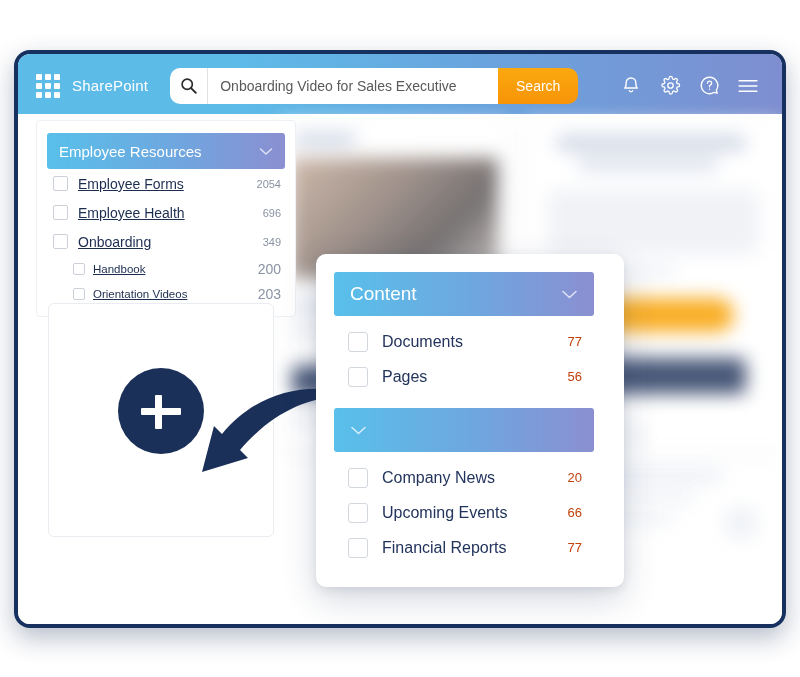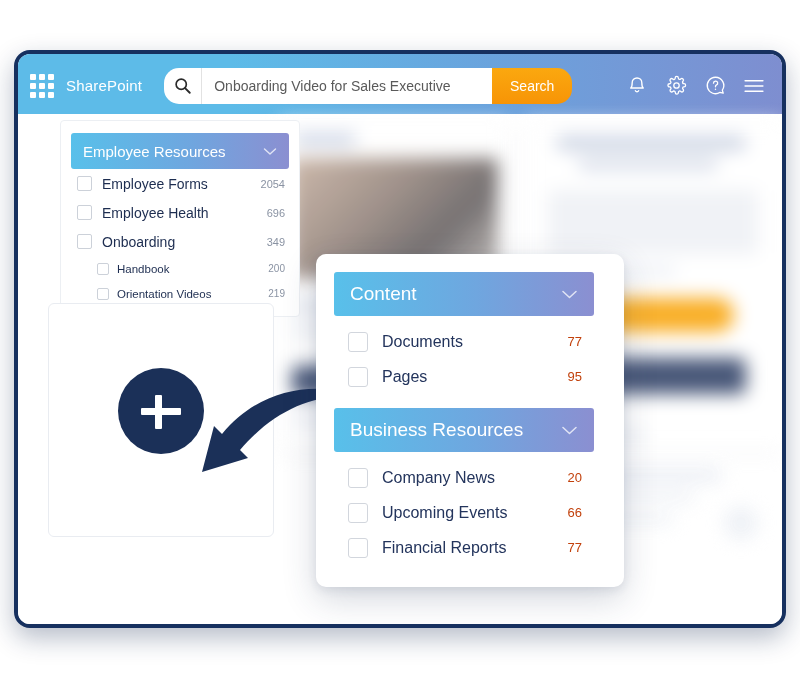--- a/index.html
+++ b/index.html
@@ -30,21 +30,21 @@
   }
 
   
   .topbar {
     position: absolute;
     left: 0; top: 0;
     width: 100%; height: 63px;
     background: linear-gradient(90deg,#5dbbe8 0%, #5dbbe8 28%, #6aa3dd 62%, #7e8ed0 100%);
     display: flex;
     align-items: center;
-    padding: 0 12px;
+    padding: 0 18px;
   }
 
   .app-grid {
     width: 24px; height: 24px;
     display: grid;
     grid-template-columns: repeat(3,1fr);
     grid-template-rows: repeat(3,1fr);
     gap: 3px;
     margin-right: 12px;
     flex: none;
@@ -61,21 +61,21 @@
     letter-spacing: .2px;
     white-space: nowrap;
     margin-right: 22px;
   }
 
   .searchwrap {
     display: flex;
     align-items: stretch;
     height: 36px;
     width: 408px;
-    border-radius: 15px;
+    border-radius: 10px;
     overflow: hidden;
     flex: none;
   }
   .search-ico-box {
     width: 38px;
     background: #ffffff;
     display: flex;
     align-items: center;
     justify-content: center;
     border-right: 1px solid #e2e2e2;
@@ -141,26 +141,25 @@
     position: absolute;
     border-radius: 4px;
     background: linear-gradient(135deg,#cbb6a7 0%, #9d8e86 40%, #6f6a6b 70%, #c9c4c0 100%);
   }
   .bg-circle { position: absolute; border-radius: 50%; }
 
   
   .left-panel {
     position: absolute;
     left: 18px; top: 6px;
-    width: 240px;
+    width: 260px;
     background: #ffffff;
     border: 1px solid #eceff3;
     border-radius: 4px;
     padding: 12px 10px 10px 10px;
-    margin-left: 24px;
   }
   .cat-header {
     height: 36px;
     border-radius: 3px;
     background: linear-gradient(90deg,#58c0ea 0%, #6fa6df 55%, #8b8fd1 100%);
     color: #ffffff;
     display: flex;
     align-items: center;
     padding: 0 12px;
     font-size: 15px;
@@ -184,28 +183,29 @@
     background: #ffffff;
     flex: none;
     margin-right: 10px;
   }
   .frow.sub .cbox { width: 12px; height: 12px; margin-right: 8px; }
   .fname {
     flex: 1;
     font-size: 14px;
     color: #1d2d50;
     white-space: nowrap;
+    text-decoration: underline;
   }
   .frow.sub .fname { font-size: 11.5px; }
   .fcount {
     font-size: 11px;
     color: #8a93a3;
     white-space: nowrap;
   }
-  .frow.sub .fcount { font-size: 10px; }
+  .frow.sub .fcount { font-size: 14px; }
 
   
   .add-card {
     position: absolute;
     left: 30px; top: 189px;
     width: 226px; height: 234px;
     background: #ffffff;
     border: 1px solid #e9ecf1;
     border-radius: 6px;
     display: flex;
@@ -408,21 +408,21 @@
           <span class="fcount">349</span>
         </div>
         <div class="frow sub">
           <span class="cbox"></span>
           <span class="fname">Handbook</span>
           <span class="fcount">200</span>
         </div>
         <div class="frow sub">
           <span class="cbox"></span>
           <span class="fname">Orientation Videos</span>
-          <span class="fcount">219</span>
+          <span class="fcount">203</span>
         </div>
       </div>
 
       <div class="add-card">
         <div class="plus-circle"></div>
       </div>
 
       <svg class="arrow-svg" viewBox="0 0 190 120">
         <path d="M188 22 C140 14, 96 34, 62 74 L70 82 L24 96 L36 50 L44 58 C80 14, 136 2, 188 22 Z" fill="#1b3058"></path>
       </svg>
@@ -439,26 +439,25 @@
         </div>
         <div class="pop-rows">
           <div class="prow">
             <span class="pcbox"></span>
             <span class="pname">Documents</span>
             <span class="pcount">77</span>
           </div>
           <div class="prow">
             <span class="pcbox"></span>
             <span class="pname">Pages</span>
-            <span class="pcount">95</span>
+            <span class="pcount">56</span>
           </div>
         </div>
 
         <div class="pop-header">
-          <span class="lbl">Business Resources</span>
           <span class="chev">
             <svg width="17" height="11" viewBox="0 0 17 11" fill="none" stroke="#ffffff" stroke-width="1.5" stroke-linecap="round" stroke-linejoin="round">
                 <polyline points="2,2.5 8.5,8.5 15,2.5"></polyline>
               </svg>
           </span>
         </div>
         <div class="pop-rows" style="margin-bottom:0;">
           <div class="prow">
             <span class="pcbox"></span>
             <span class="pname">Company News</span>

